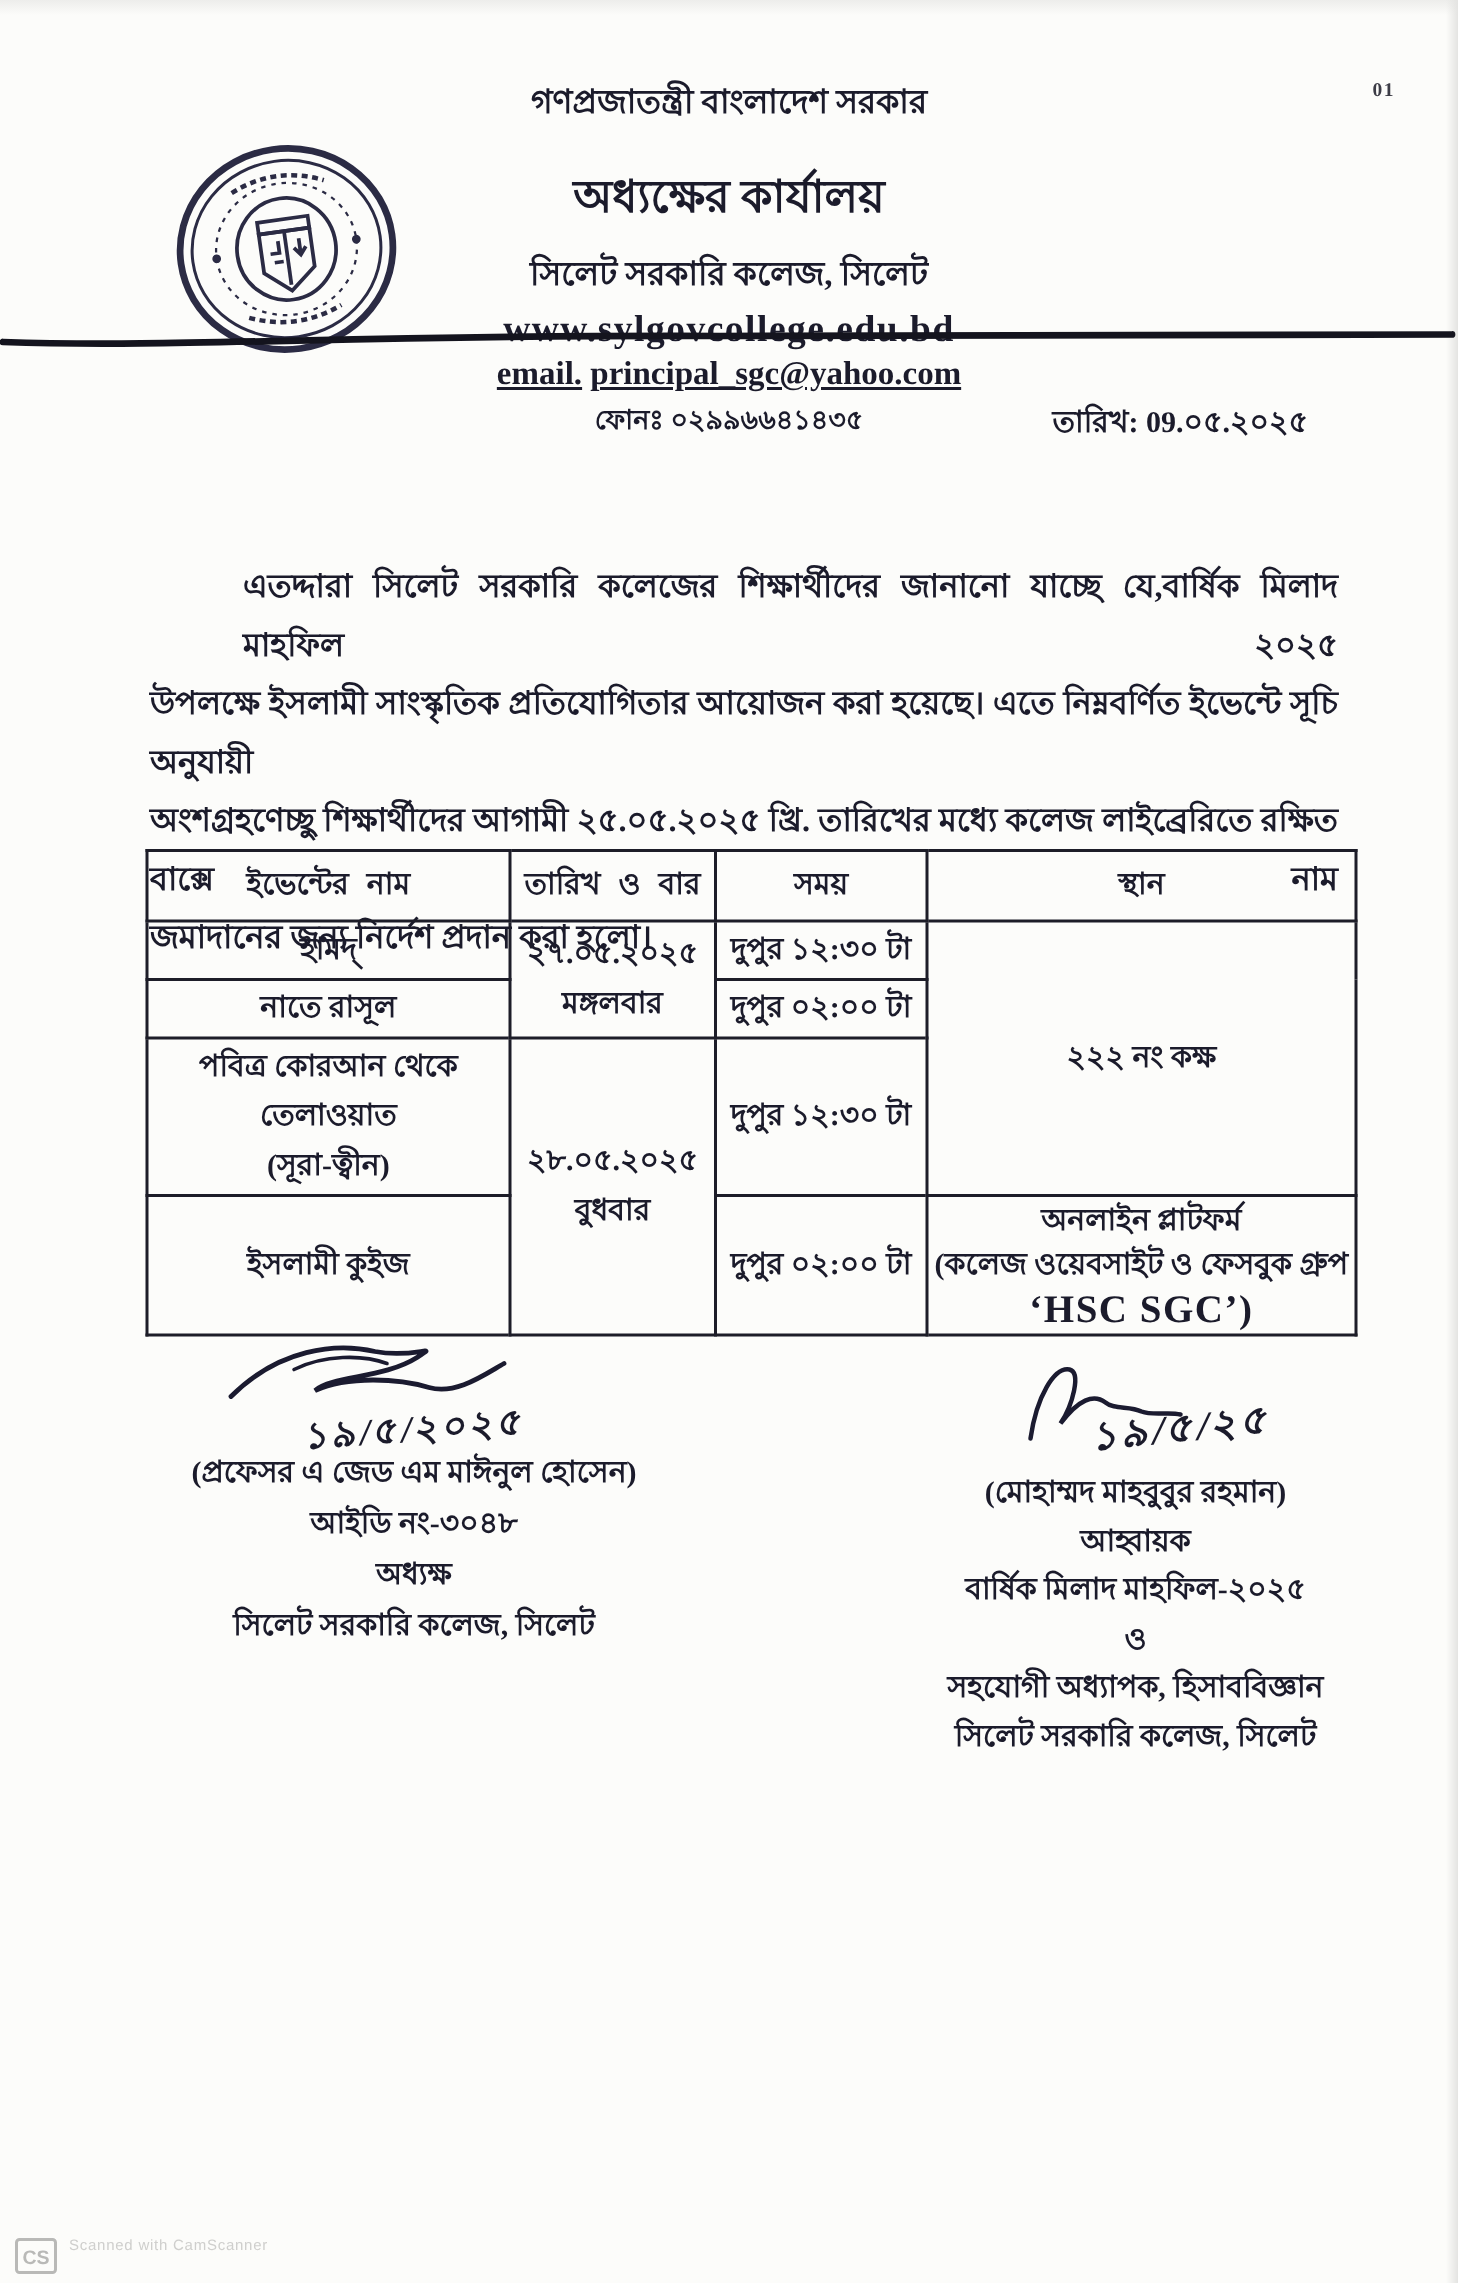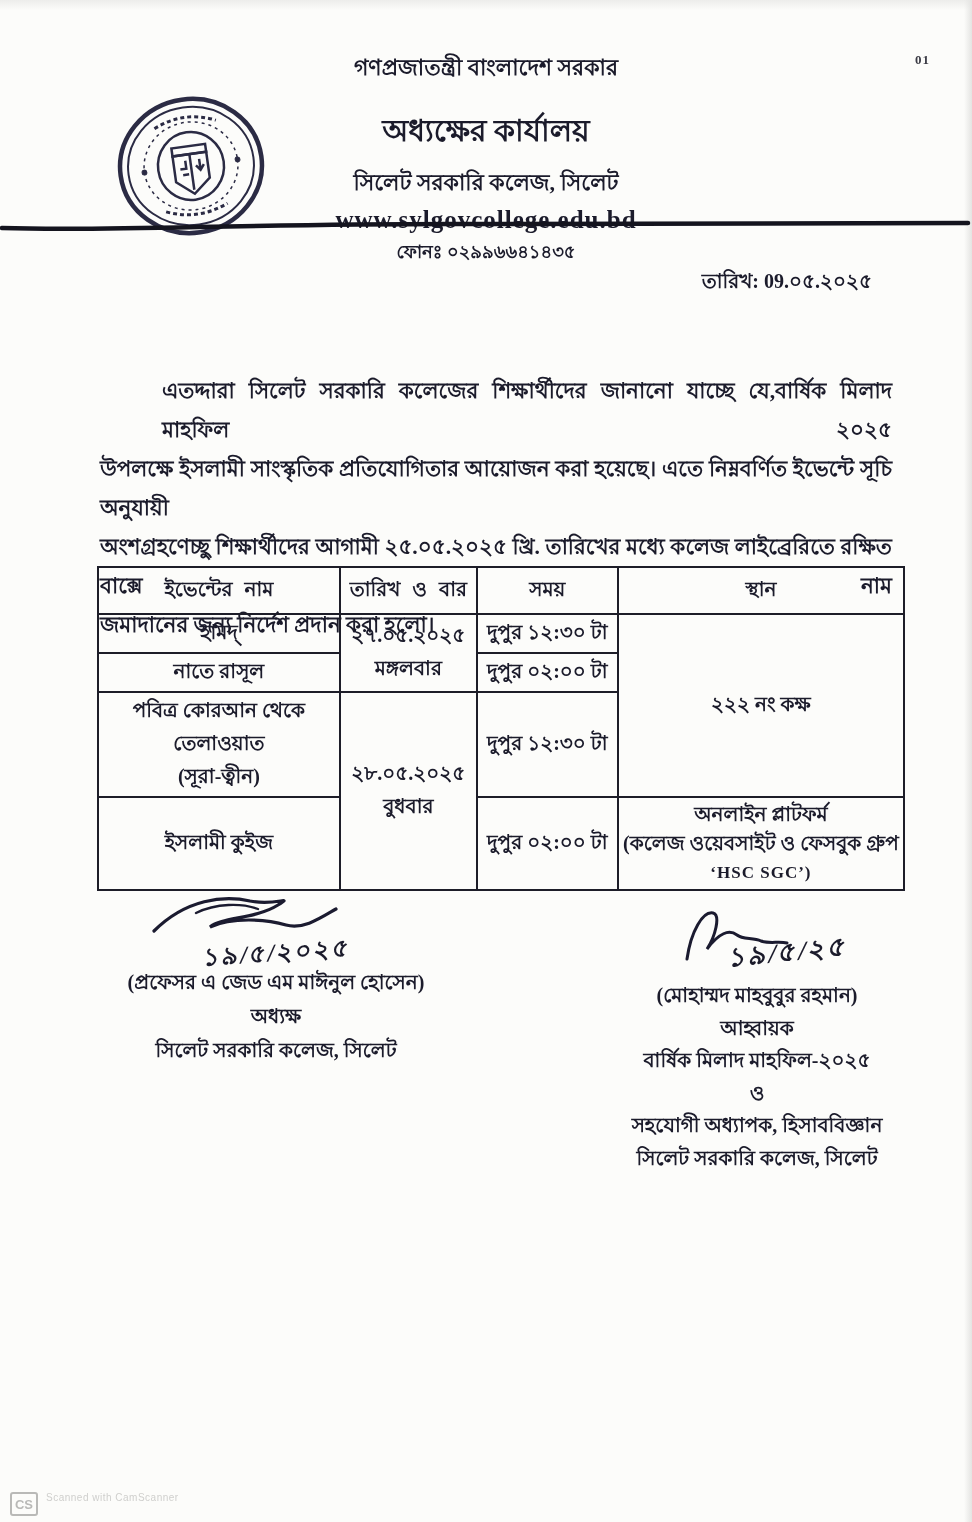--- a/index.html
+++ b/index.html
@@ -52,21 +52,21 @@
                  border-collapse: collapse; table-layout: fixed; }
   .sched-table td, .sched-table th {
     border: 2px solid #1d1d28; text-align: center; vertical-align: middle;
     font-size: 20px; font-weight: bold; padding: 2px 4px;
   }
   .col-event { width: 30%; }  .col-date { width: 17%; }
   .col-time  { width: 17.5%; }  .col-venue { width: 35.5%; }
   .hrow { height: 47px; font-family: Liberation Mono, monospace; }
   .r1 { height: 38px; } .r2 { height: 38px; } .r3 { height: 72px; } .r4 { height: 90px; }
   .venue-online div { line-height: 29px; }
-  .venue-online .eng { font-size: 17px; letter-spacing: 1px; }
+  .venue-online .eng { font-size: 26px; letter-spacing: 1px; }
   
   .sig-block { position: absolute; text-align: center; font-size: 20px; font-weight: bold; }
   .sig-left  { top: 893px; left: 108px; width: 336px; }
   .sig-right { top: 903px; left: 582px; width: 350px; }
   .sig-art { position: relative; height: 76px; }
   .sig-left .sig-art { height: 72px; }
   .hand-date {
     position: absolute; font-size: 25px; font-weight: bold;
     transform: skewX(-10deg) rotate(-4deg); letter-spacing: 2px; white-space: nowrap;
   }
@@ -105,20 +105,21 @@
       <path d="M48 34 q31 -14 62 0" stroke-width="3" stroke-dasharray="4 3"></path>
       <path d="M48 118 q31 13 62 0" stroke-width="3" stroke-dasharray="4 3"></path>
     </g>
   </svg>
 
   <div class="letterhead">
     <div class="lh-gov">গণপ্রজাতন্ত্রী বাংলাদেশ সরকার</div>
     <div class="lh-office">অধ্যক্ষের কার্যালয়</div>
     <div class="lh-college">সিলেট সরকারি কলেজ, সিলেট</div>
     <div class="lh-web">www.sylgovcollege.edu.bd</div>
+    <div class="lh-email"><span class="u">email.</span> <span class="u">principal_sgc@yahoo.com</span></div>
     <div class="lh-phone">ফোনঃ ০২৯৯৬৬৪১৪৩৫</div>
   </div>
 
   <svg class="divider" width="972" height="22" viewBox="0 0 972 22">
     <path d="M2 14 C120 18 240 9 480 10 C700 11 880 8 968 9" fill="none" stroke="#14141e" stroke-width="4.5" stroke-linecap="round"></path>
   </svg>
 
   <div class="date-line">তারিখ: 09.০৫.২০২৫</div>
 
 
@@ -182,20 +183,21 @@
 
   <div class="sig-block sig-left">
     <div class="sig-art">
       <svg width="260" height="52" viewBox="0 0 260 52">
         <path d="M8 38 C40 6 78 2 104 8 C130 13 148 2 132 12 C110 26 76 24 64 34 C86 24 120 26 140 32 C158 37 176 24 190 16" fill="none" stroke="#1b1b30" stroke-width="3.2" stroke-linecap="round"></path>
         <path d="M50 20 C70 10 96 10 112 16" fill="none" stroke="#1b1b30" stroke-width="2.4" stroke-linecap="round"></path>
       </svg>
       <span class="hand-date">১৯/৫/২০২৫</span>
     </div>
     <div class="sig-line">(প্রফেসর এ জেড এম মাঈনুল হোসেন)</div>
+    <div class="sig-line">আইডি নং-৩০৪৮</div>
     <div class="sig-line">অধ্যক্ষ</div>
     <div class="sig-line">সিলেট সরকারি কলেজ, সিলেট</div>
   </div>
 
   <div class="sig-block sig-right">
     <div class="sig-art">
       <svg width="200" height="64" viewBox="0 0 200 64">
         <path d="M30 56 C34 28 46 8 56 10 C64 12 58 34 50 46 C62 30 72 26 80 32 C86 37 96 34 104 38 C112 41 122 38 130 40" fill="none" stroke="#1b1b30" stroke-width="3" stroke-linecap="round"></path>
       </svg>
       <span class="hand-date">১৯/৫/২৫</span>

